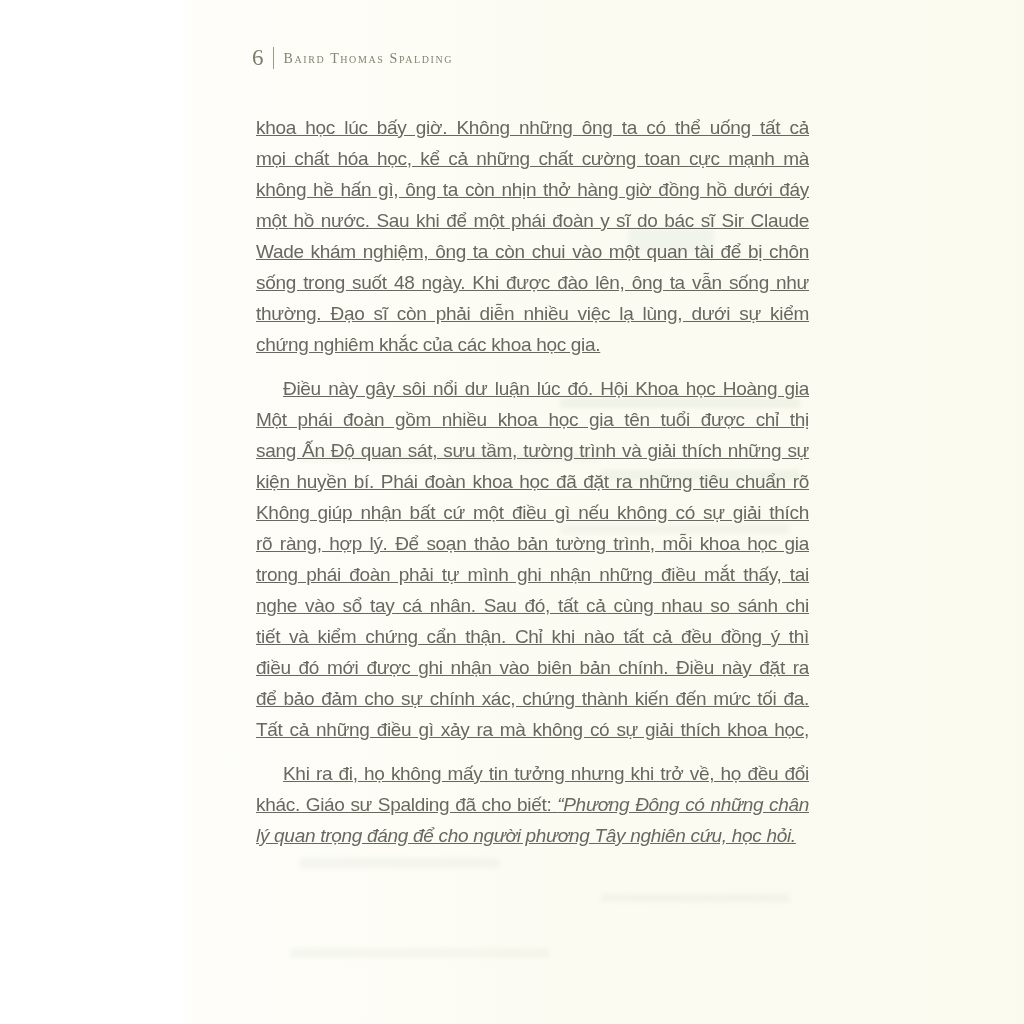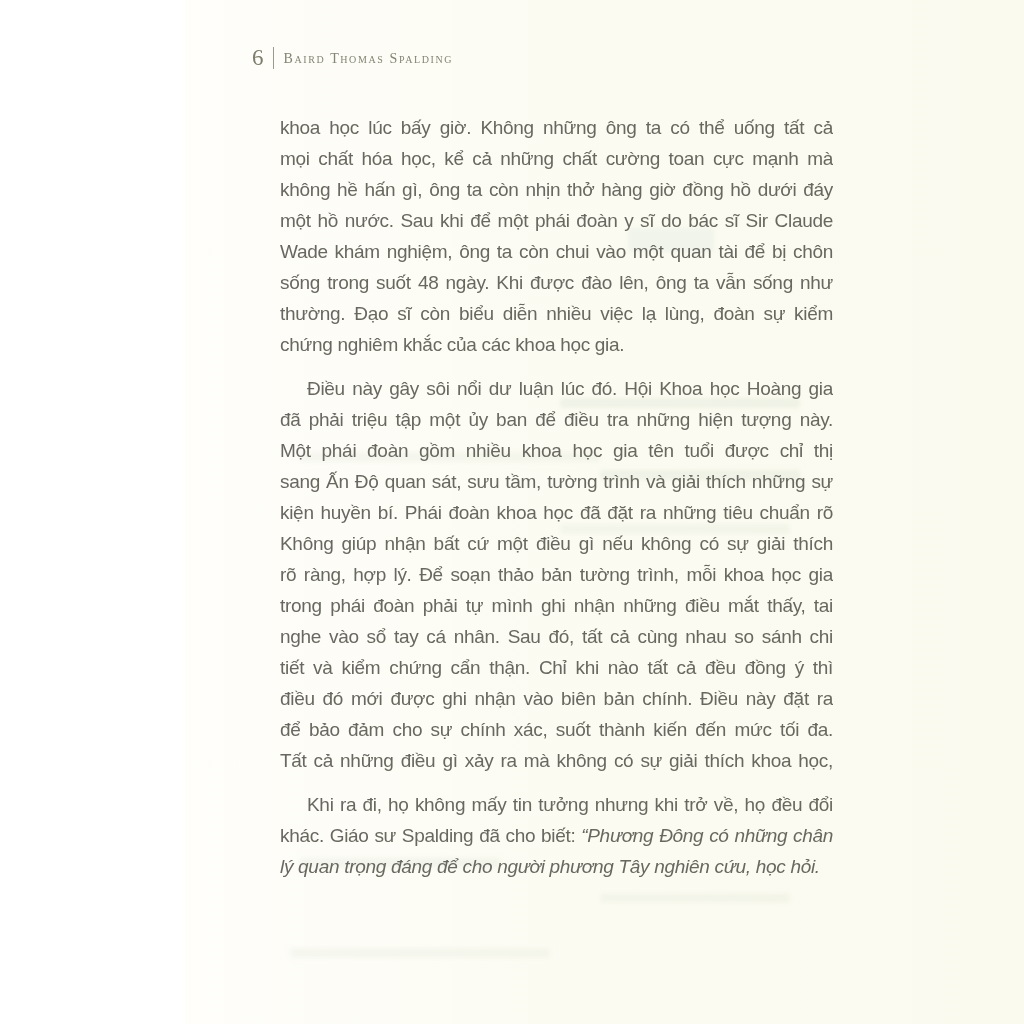--- a/index.html
+++ b/index.html
@@ -46,25 +46,26 @@
   }
   .book-title {
     font-variant: small-caps;
     font-size: 14px;
     letter-spacing: 1.6px;
     color: #848474;
     padding-top: 2px;
   }
   .text-block {
     position: absolute;
-    left: 280px; top: 112px;
+    left: 256px; top: 112px;
     width: 553px;
     color: #686860;
     font-size: 19px;
     letter-spacing: -0.3px;
+    text-decoration: underline;
   }
   .para { margin: 0 0 13px 0; }
   .para:last-child { margin-bottom: 0; }
   .line {
     height: 31px;
     line-height: 31px;
     white-space: nowrap;
     overflow: hidden;
   }
   .line.just {
@@ -112,36 +113,35 @@
   </div>
 
   <div class="text-block">
       <div class="para">
         <div class="line just"><span>khoa học lúc bấy giờ. Không những ông ta có thể uống tất cả</span></div>
         <div class="line just"><span>mọi chất hóa học, kể cả những chất cường toan cực mạnh mà</span></div>
         <div class="line just"><span>không hề hấn gì, ông ta còn nhịn thở hàng giờ đồng hồ dưới đáy</span></div>
         <div class="line just"><span>một hồ nước. Sau khi để một phái đoàn y sĩ do bác sĩ Sir Claude</span></div>
         <div class="line just"><span>Wade khám nghiệm, ông ta còn chui vào một quan tài để bị chôn</span></div>
         <div class="line just"><span>sống trong suốt 48 ngày. Khi được đào lên, ông ta vẫn sống như</span></div>
-        <div class="line just"><span>thường. Đạo sĩ còn biểu diễn nhiều việc lạ lùng, đoàn sự kiểm</span></div>
+        <div class="line just"><span>thường. Đạo sĩ còn phải diễn nhiều việc lạ lùng, dưới sự kiểm</span></div>
         <div class="line"><span>chứng nghiêm khắc của các khoa học gia.</span></div>
       </div>
       <div class="para indent">
         <div class="line just"><span>Điều này gây sôi nổi dư luận lúc đó. Hội Khoa học Hoàng gia</span></div>
-        <div class="line just"><span>đã phải triệu tập một ủy ban để điều tra những hiện tượng này.</span></div>
         <div class="line just"><span>Một phái đoàn gồm nhiều khoa học gia tên tuổi được chỉ thị</span></div>
         <div class="line just"><span>sang Ấn Độ quan sát, sưu tầm, tường trình và giải thích những sự</span></div>
         <div class="line just"><span>kiện huyền bí. Phái đoàn khoa học đã đặt ra những tiêu chuẩn rõ</span></div>
         <div class="line just"><span>Không giúp nhận bất cứ một điều gì nếu không có sự giải thích</span></div>
         <div class="line just"><span>rõ ràng, hợp lý. Để soạn thảo bản tường trình, mỗi khoa học gia</span></div>
         <div class="line just"><span>trong phái đoàn phải tự mình ghi nhận những điều mắt thấy, tai</span></div>
         <div class="line just"><span>nghe vào sổ tay cá nhân. Sau đó, tất cả cùng nhau so sánh chi</span></div>
         <div class="line just"><span>tiết và kiểm chứng cẩn thận. Chỉ khi nào tất cả đều đồng ý thì</span></div>
         <div class="line just"><span>điều đó mới được ghi nhận vào biên bản chính. Điều này đặt ra</span></div>
-        <div class="line just"><span>để bảo đảm cho sự chính xác, suốt thành kiến đến mức tối đa.</span></div>
+        <div class="line just"><span>để bảo đảm cho sự chính xác, chứng thành kiến đến mức tối đa.</span></div>
         <div class="line just"><span>Tất cả những điều gì xảy ra mà không có sự giải thích khoa học,</span></div>
       </div>
       <div class="para indent">
         <div class="line just"><span>Khi ra đi, họ không mấy tin tưởng nhưng khi trở về, họ đều đổi</span></div>
         <div class="line just"><span>khác. Giáo sư Spalding đã cho biết: </span><span class="it">“Phương Đông có những chân</span></div>
         <div class="line"><span class="it">lý quan trọng đáng để cho người phương Tây nghiên cứu, học hỏi.</span></div>
       </div>
     </div>
 </div>
 

